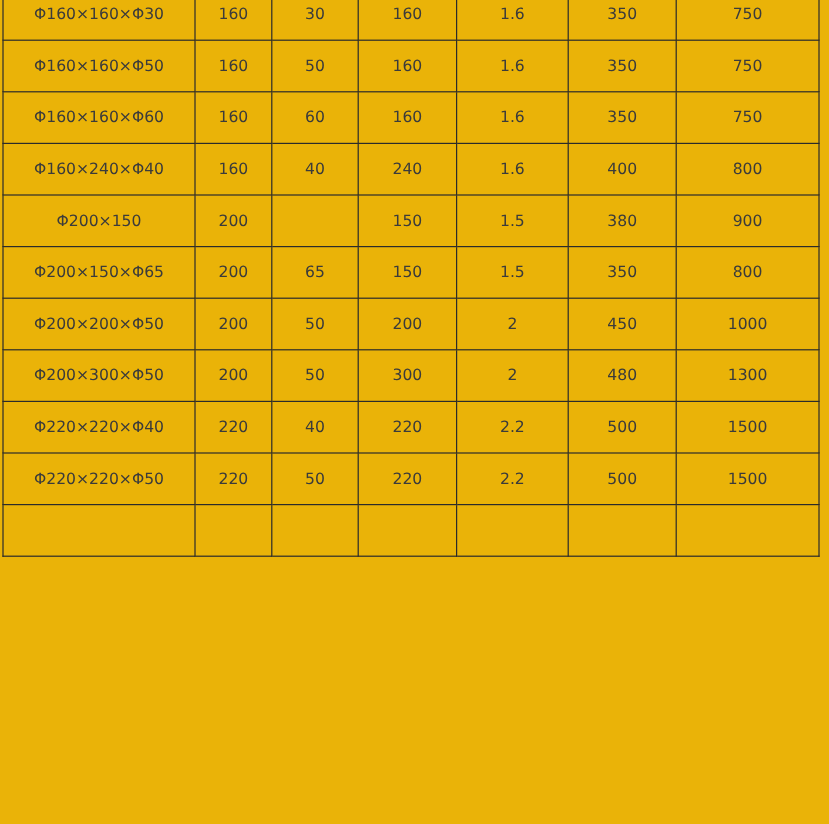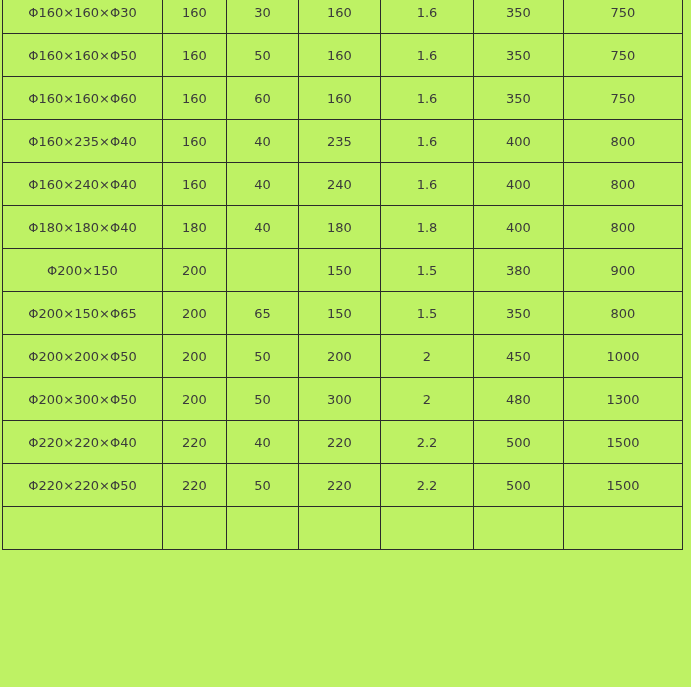--- a/index.html
+++ b/index.html
@@ -11,21 +11,21 @@
     height: 687px;
     background: #ffffff;
     overflow: hidden;
     font-family: "DejaVu Sans", "Liberation Sans", sans-serif;
   }
   .viewport {
     position: relative;
     width: 691px;
     height: 687px;
     overflow: hidden;
-    background: #bef264;
+    background: #eab308;
   }
   table.spec-table {
     position: absolute;
     left: 2px;
     top: -10px;
     border-collapse: collapse;
     table-layout: fixed;
     width: 680px;
   }
   table.spec-table td {
@@ -84,43 +84,25 @@
         <tr>
           <td>Φ160×160×Φ60</td>
           <td>160</td>
           <td>60</td>
           <td>160</td>
           <td>1.6</td>
           <td>350</td>
           <td>750</td>
         </tr>
         <tr>
-          <td>Φ160×235×Φ40</td>
-          <td>160</td>
-          <td>40</td>
-          <td>235</td>
-          <td>1.6</td>
-          <td>400</td>
-          <td>800</td>
-        </tr>
-        <tr>
           <td>Φ160×240×Φ40</td>
           <td>160</td>
           <td>40</td>
           <td>240</td>
           <td>1.6</td>
-          <td>400</td>
-          <td>800</td>
-        </tr>
-        <tr>
-          <td>Φ180×180×Φ40</td>
-          <td>180</td>
-          <td>40</td>
-          <td>180</td>
-          <td>1.8</td>
           <td>400</td>
           <td>800</td>
         </tr>
         <tr>
           <td>Φ200×150</td>
           <td>200</td>
           <td></td>
           <td>150</td>
           <td>1.5</td>
           <td>380</td>

